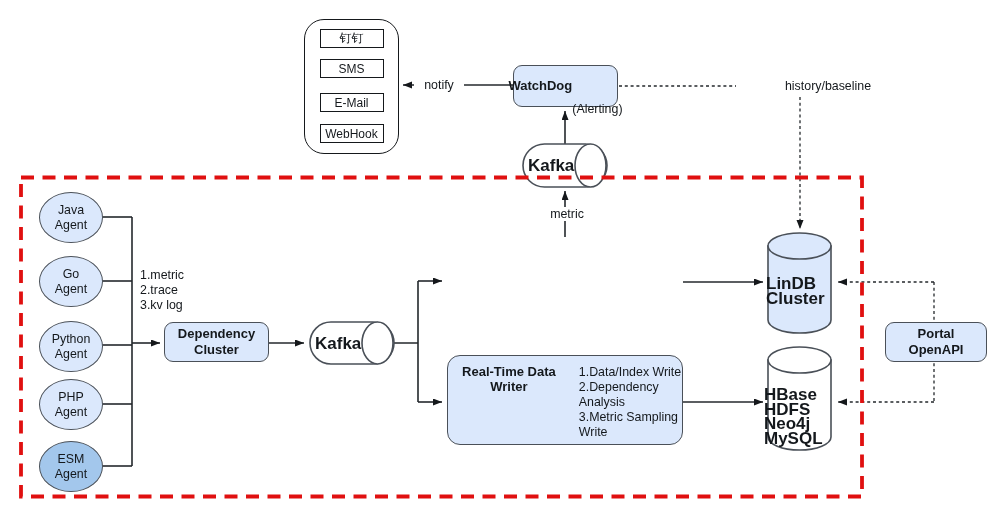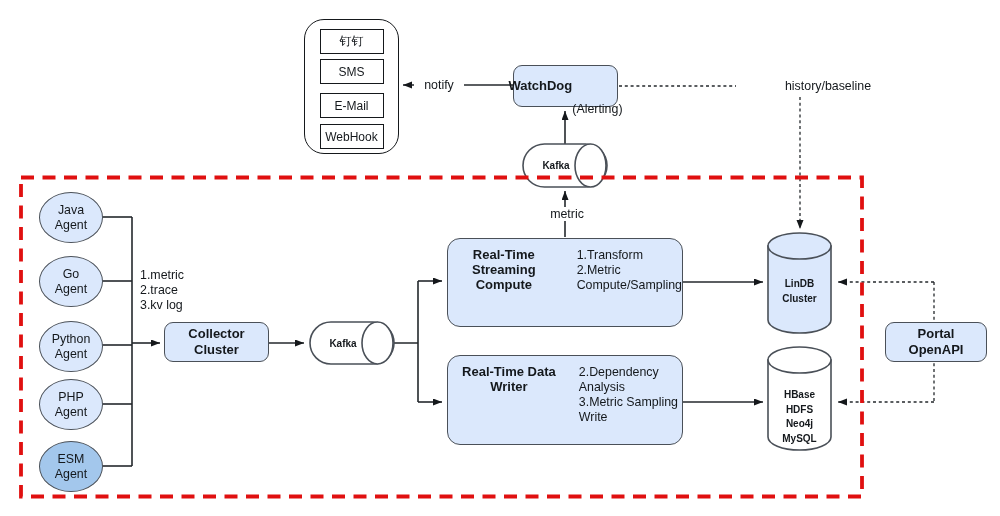--- a/index.html
+++ b/index.html
@@ -8,25 +8,25 @@
   .node{position:absolute;box-sizing:border-box;display:flex;flex-direction:row;align-items:center;justify-content:center;text-align:center;}
   .blue{background:#dbe8fc;border:1.6px solid #4a5058;border-radius:9px;}
   .ellipse{background:#dbe8fc;border:1.6px solid #4a5058;border-radius:50%;font-size:12.4px;line-height:1.18;}
   .esm{background:#a3c7ec;}
   .pre{white-space:pre-line;}
   .bold{font-weight:bold;}
   .t13b{font-size:13px;font-weight:bold;line-height:1.2;}
   .t12{font-size:12.4px;line-height:1.2;margin-top:47px;}
   .edge-label{position:absolute;font-size:12.4px;background:#fff;padding:0 2px;text-align:center;}
   .notif{position:absolute;left:304px;top:19px;width:93px;height:133px;background:#fff;border:1.7px solid #15181b;border-radius:20px;}
-  .notif-item{position:absolute;left:50%;transform:translateX(-50%);width:64px;height:25px;box-sizing:border-box;background:#fff;border:1.3px solid #15181b;font-size:12px;display:flex;align-items:center;justify-content:center;}
+  .notif-item{position:absolute;left:50%;transform:translateX(-50%);width:64px;height:19px;box-sizing:border-box;background:#fff;border:1.3px solid #15181b;font-size:12px;display:flex;align-items:center;justify-content:center;}
   .bigbox{background:#dbe8fc;border:1.6px solid #4a5058;border-radius:13px;align-items:stretch;justify-content:flex-start;}
   .bigbox .title{font-size:13px;font-weight:bold;text-align:center;margin-top:8px;}
   .bigbox .steps{margin:9px 0 0 17px;text-align:left;font-size:12.4px;line-height:15px;}
-  .cyl-label{position:absolute;text-align:center;font-weight:bold;font-size:10px;line-height:15px;}
+  .cyl-label{position:absolute;text-align:left;font-weight:bold;font-size:17px;line-height:15px;}
 </style>
 </head>
 <body>
 
 <div id="canvas">
 
   <svg id="edges" width="1000" height="516" viewBox="0 0 1000 516">
     <defs>
       <marker id="arr" markerUnits="userSpaceOnUse" markerWidth="10" markerHeight="8" refX="9" refY="3.5" orient="auto">
         <path d="M0,0 L9,3.5 L0,7 Z" fill="#15181b"></path>
@@ -87,34 +87,28 @@
     <div class="notif-item" style="top:104px">
         <span>WebHook</span>
       </div>
   </div>
 
   <div class="node blue" style="left:513px;top:65px;width:105px;height:42px;">
     <div class="t13b">WatchDog</div>
     <div class="t12">(Alerting)</div>
   </div>
 
-  <div class="node blue pre t13b" style="left:164px;top:322px;width:105px;height:40px;">Collector
+  <div class="node blue pre t13b" style="left:164px;top:322px;width:105px;height:40px;">Dependency
 Cluster</div>
 
-  <div class="node bigbox" style="left:447px;top:238px;width:236px;height:89px;">
-    <div class="title">Real-Time Streaming Compute</div>
-    <div class="steps">
-      <div>1.Transform</div>
-      <div>2.Metric Compute/Sampling</div>
-    </div>
-  </div>
 
   <div class="node bigbox" style="left:447px;top:355px;width:236px;height:90px;padding-left:8px;">
     <div class="title">Real-Time Data Writer</div>
     <div class="steps">
+      <div>1.Data/Index Write</div>
       <div>2.Dependency Analysis</div>
       <div>3.Metric Sampling Write</div>
     </div>
   </div>
 
   <div class="node blue pre t13b" style="left:885px;top:322px;width:102px;height:40px;">Portal
 OpenAPI</div>
 
   <div class="node ellipse pre" style="left:39px;top:192px;width:64px;height:51px;">Java
 Agent</div>

